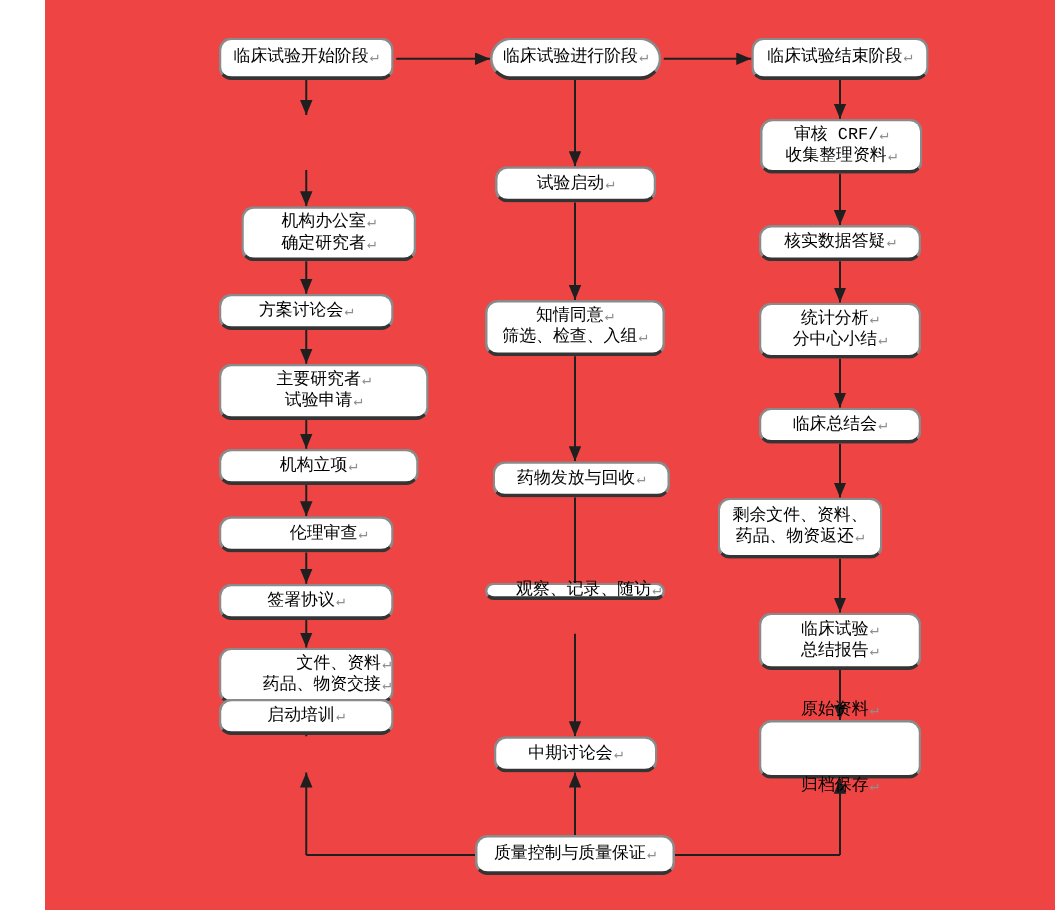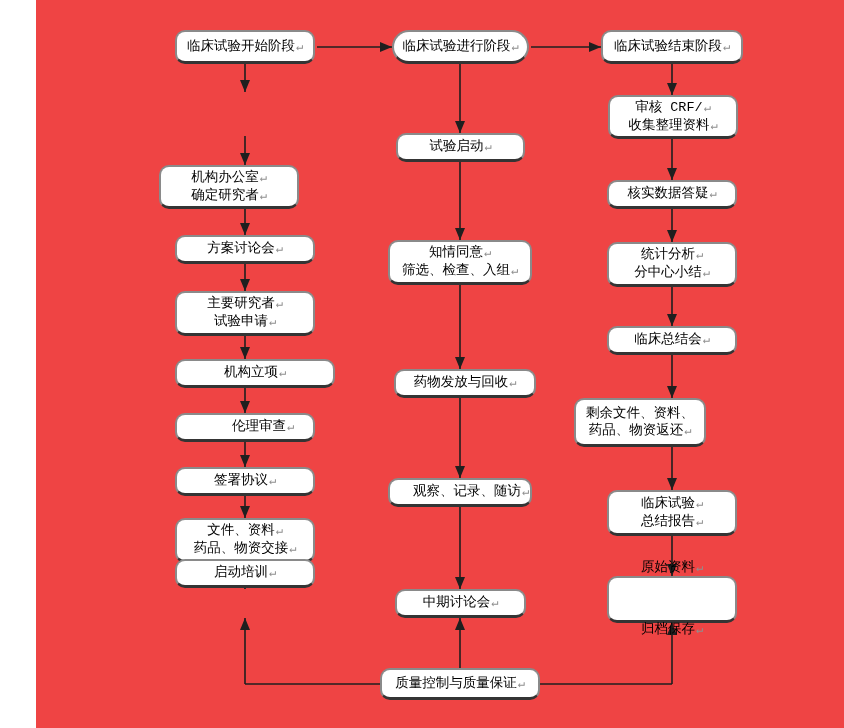--- a/index.html
+++ b/index.html
@@ -60,62 +60,62 @@
       <line x1="504" y1="684" x2="636" y2="684"></line>
       <line x1="209" y1="684" x2="209" y2="618" marker-end="url(#ah)"></line>
       <line x1="424" y1="668" x2="424" y2="618" marker-end="url(#ah)"></line>
       <line x1="636" y1="684" x2="636" y2="623" marker-end="url(#ah)"></line>
     </g>
   </svg>
 
   <div class="box" style="left:139px;top:30px;width:140px;height:34px;">
     <div class="line"><span>临床试验开始阶段</span><span class="ret">↵</span></div>
   </div>
-  <div class="box" style="left:123px;top:165px;width:140px;height:44px;">
+  <div class="box" style="left:157px;top:165px;width:140px;height:44px;">
     <div class="line"><span>机构办公室</span><span class="ret">↵</span></div>
     <div class="line"><span>确定研究者</span><span class="ret">↵</span></div>
   </div>
   <div class="box" style="left:139px;top:235px;width:140px;height:29px;">
     <div class="line"><span>方案讨论会</span><span class="ret">↵</span></div>
   </div>
-  <div class="box" style="left:139px;top:291px;width:140px;height:45px;">
+  <div class="box" style="left:139px;top:291px;width:168px;height:45px;">
     <div class="line"><span>主要研究者</span><span class="ret">↵</span></div>
     <div class="line"><span>试验申请</span><span class="ret">↵</span></div>
   </div>
   <div class="box" style="left:139px;top:359px;width:160px;height:29px;">
     <div class="line"><span>机构立项</span><span class="ret">↵</span></div>
   </div>
   <div class="box" style="left:139px;top:413px;width:140px;height:29px;padding-left:36px;">
     <div class="line"><span>伦理审查</span><span class="ret">↵</span></div>
   </div>
   <div class="box" style="left:139px;top:467px;width:140px;height:29px;">
     <div class="line"><span>签署协议</span><span class="ret">↵</span></div>
   </div>
-  <div class="box" style="left:139px;top:518px;width:140px;height:45px;">
+  <div class="box" style="left:139px;top:518px;width:140px;height:45px;align-items:flex-end;">
     <div class="line"><span>文件、资料</span><span class="ret">↵</span></div>
     <div class="line"><span>药品、物资交接</span><span class="ret">↵</span></div>
   </div>
   <div class="box" style="left:139px;top:559px;width:140px;height:29px;">
     <div class="line"><span>启动培训</span><span class="ret">↵</span></div>
   </div>
 
   <div class="box" style="left:356px;top:30px;width:137px;height:34px;border-radius:17px;">
     <div class="line"><span>临床试验进行阶段</span><span class="ret">↵</span></div>
   </div>
   <div class="box" style="left:360px;top:133px;width:129px;height:29px;">
     <div class="line"><span>试验启动</span><span class="ret">↵</span></div>
   </div>
   <div class="box" style="left:352px;top:240px;width:144px;height:45px;">
     <div class="line"><span>知情同意</span><span class="ret">↵</span></div>
     <div class="line"><span>筛选、检查、入组</span><span class="ret">↵</span></div>
   </div>
   <div class="box" style="left:358px;top:369px;width:142px;height:29px;">
     <div class="line"><span>药物发放与回收</span><span class="ret">↵</span></div>
   </div>
-  <div class="box" style="left:352px;top:478px;width:144px;height:29px;padding-left:22px;">
+  <div class="box" style="left:352px;top:466px;width:144px;height:14px;padding-left:22px;">
     <div class="line"><span>观察、记录、随访</span><span class="ret">↵</span></div>
   </div>
   <div class="box" style="left:359px;top:589px;width:131px;height:29px;">
     <div class="line"><span>中期讨论会</span><span class="ret">↵</span></div>
   </div>
 
   <div class="box" style="left:565px;top:30px;width:142px;height:34px;">
     <div class="line"><span>临床试验结束阶段</span><span class="ret">↵</span></div>
   </div>
   <div class="box" style="left:572px;top:95px;width:130px;height:44px;">

